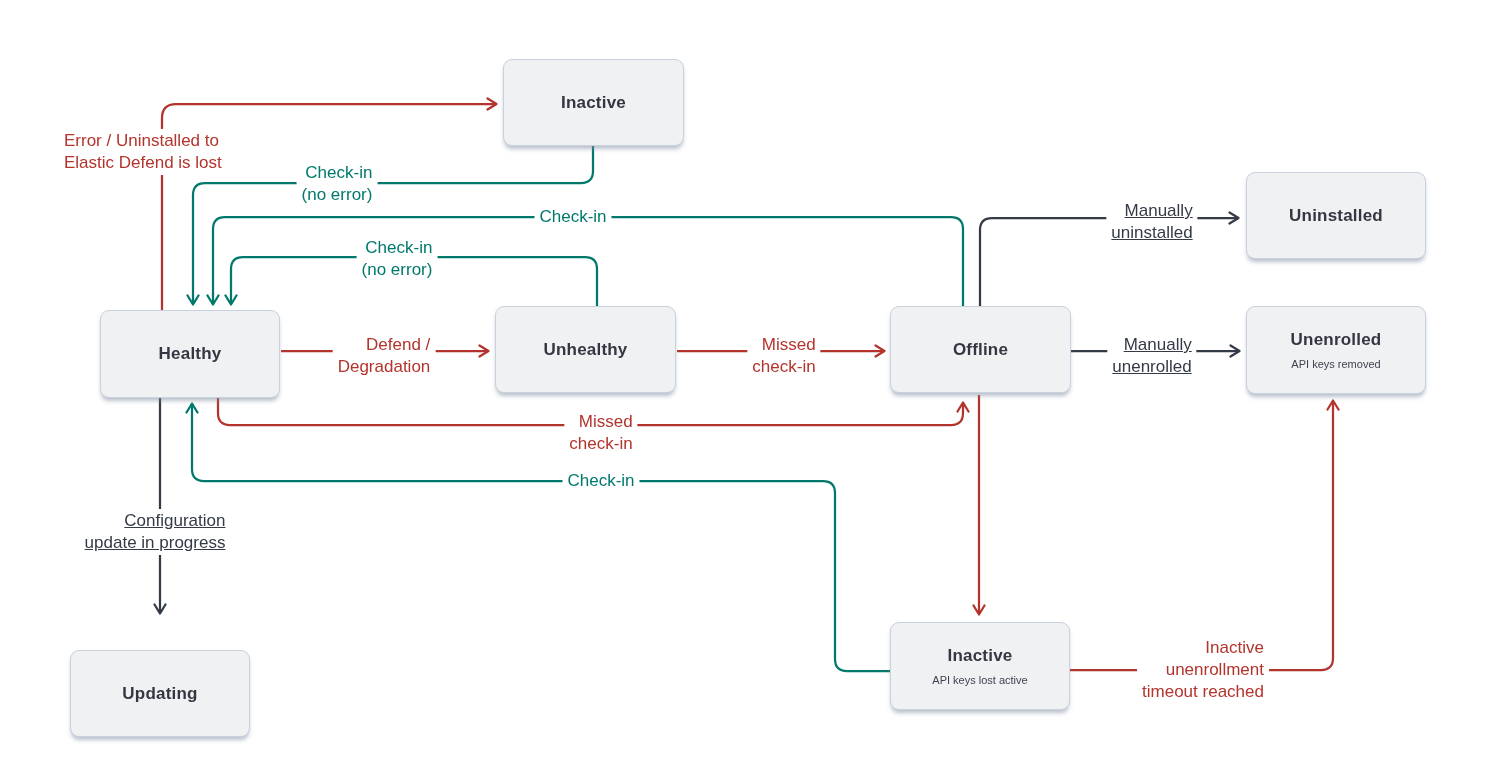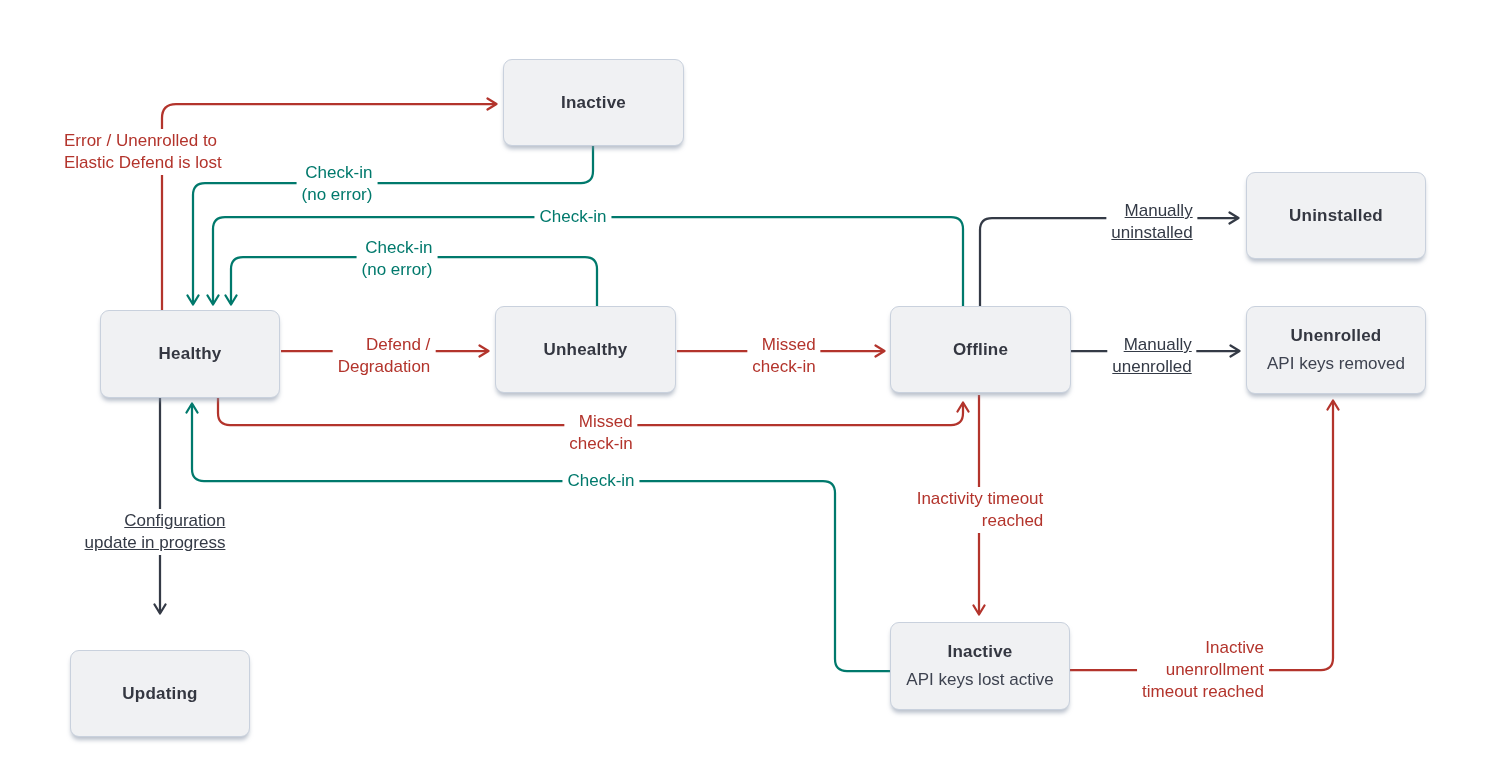--- a/index.html
+++ b/index.html
@@ -11,21 +11,21 @@
   svg.wires path.wire{fill:none;stroke-width:2.25px;}
   .stroke-red{stroke:var(--red);}
   .stroke-teal{stroke:var(--teal);}
   .stroke-dark{stroke:var(--dark);}
   .node{
     position:absolute;background:var(--node-fill);border:1.5px solid var(--node-border);
     border-radius:9px;display:flex;flex-direction:column;align-items:center;justify-content:center;
     gap:8px;box-shadow:0 4px 4px -1px rgba(129,142,163,.55);box-sizing:border-box;
   }
   .node-title{font-weight:700;font-size:17px;color:var(--node-text);letter-spacing:.2px;}
-  .node-sub{font-size:17px;color:#3e4350;}
+  .node-sub{font-size:11px;color:#3e4350;}
   .elabel{
     position:absolute;transform:translate(-50%,-50%);background:#fff;
     font-size:17px;line-height:22px;text-align:right;white-space:nowrap;padding:1px 5px;
   }
   .elabel span{display:block;}
   .elabel.align-left{transform:none;text-align:left;padding:1px 2px;}
   .c-red{color:var(--red);}
   .c-teal{color:var(--teal);}
   .c-dark{color:var(--dark);text-decoration:underline;}
 </style>
@@ -83,21 +83,21 @@
   </div>
   <div class="node" style="left:70px;top:622px;width:180px;height:87px;margin-top:28px;">
     <div class="node-title">Updating</div>
   </div>
   <div class="node" style="left:890px;top:622px;width:180px;height:88px;">
     <div class="node-title">Inactive</div>
     <div class="node-sub">API keys lost active</div>
   </div>
 
   <div class="elabel align-left c-red" style="left:62px;top:129px;">
-    <span>Error / Unenrolled to</span>
+    <span>Error / Uninstalled to</span>
     <span>Elastic Defend is lost</span>
   </div>
   <div class="elabel c-teal" style="left:337px;top:184px;">
     <span>Check-in</span>
     <span>(no error)</span>
   </div>
   <div class="elabel c-teal" style="left:573px;top:217px;">
     <span>Check-in</span>
   </div>
   <div class="elabel c-teal" style="left:397px;top:259px;">
@@ -124,23 +124,19 @@
     <span>update in progress</span>
   </div>
   <div class="elabel c-dark" style="left:1152px;top:222px;">
     <span>Manually</span>
     <span>uninstalled</span>
   </div>
   <div class="elabel c-dark" style="left:1152px;top:356px;">
     <span>Manually</span>
     <span>unenrolled</span>
   </div>
-  <div class="elabel c-red" style="left:980px;top:510px;">
-    <span>Inactivity timeout</span>
-    <span>reached</span>
-  </div>
   <div class="elabel c-red" style="left:1203px;top:670px;">
     <span>Inactive</span>
     <span>unenrollment</span>
     <span>timeout reached</span>
   </div>
 
 </div>
 
 </body></html>

